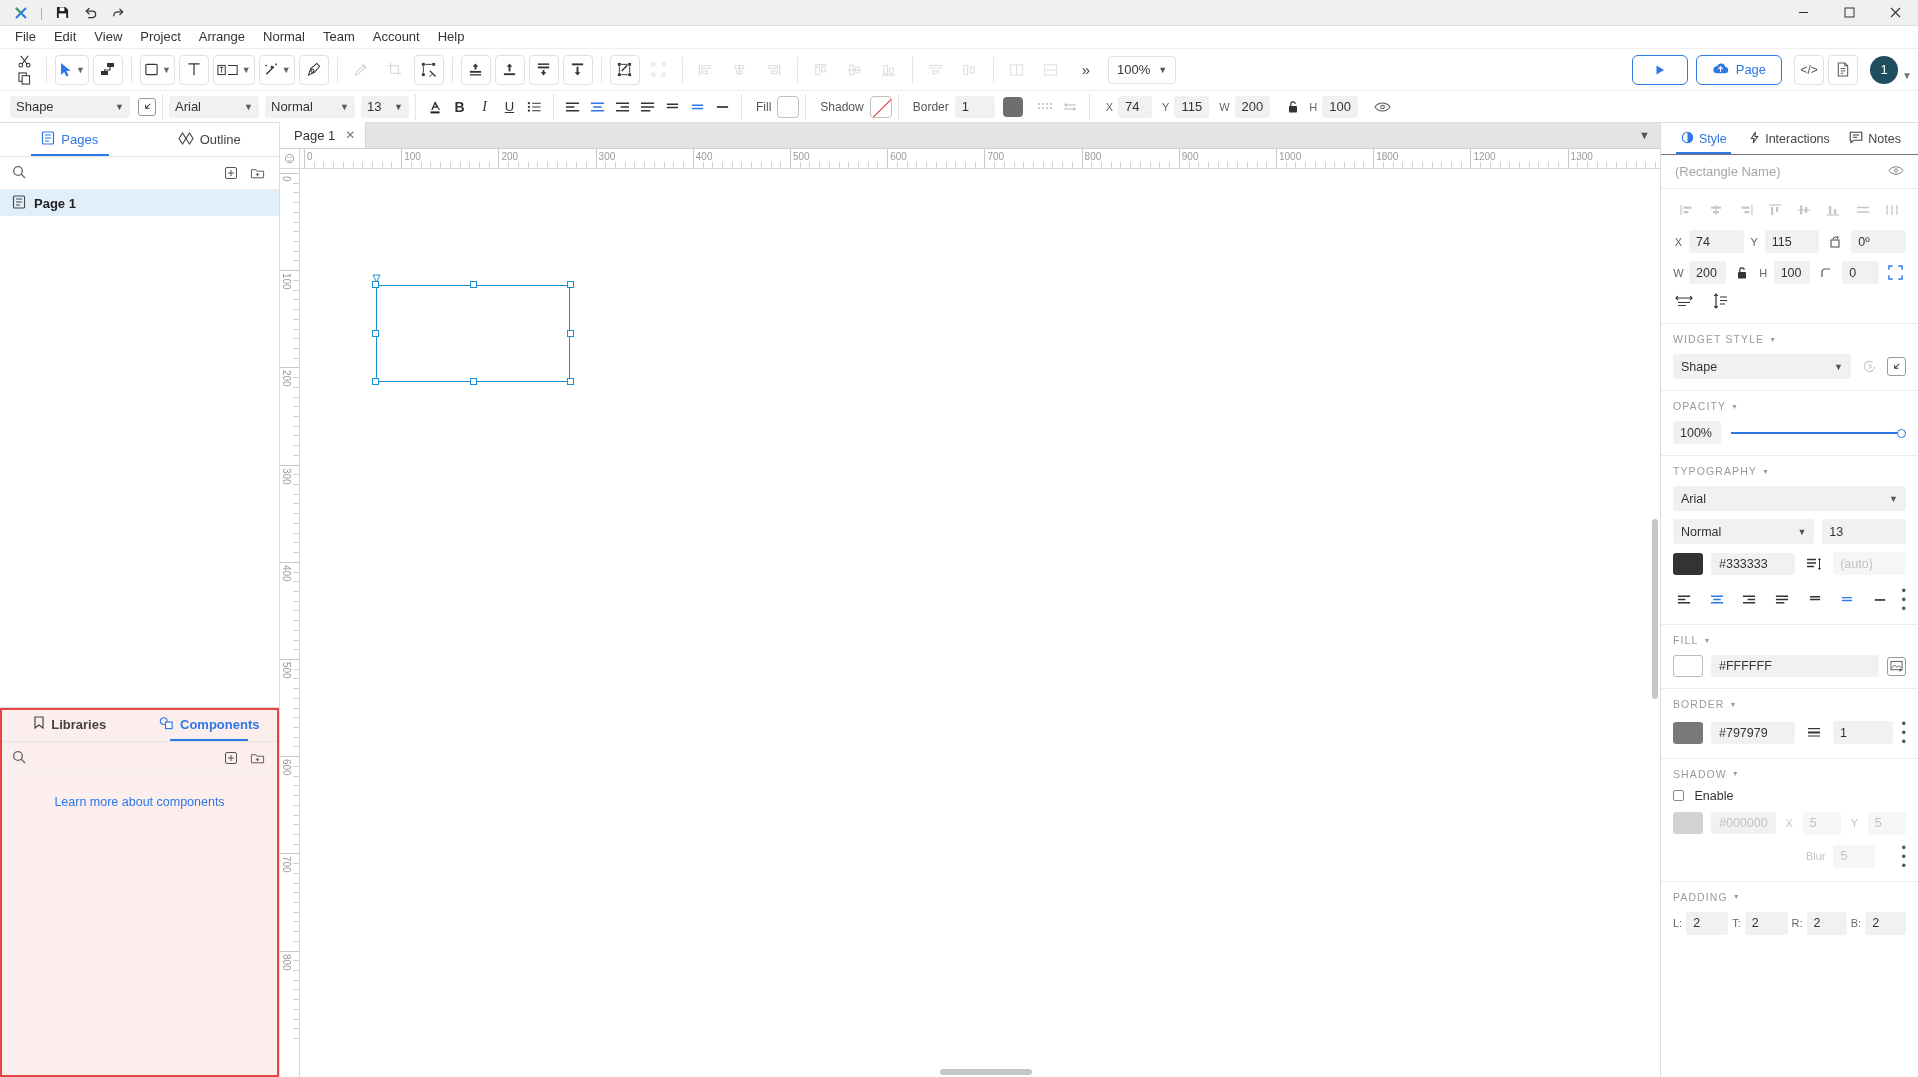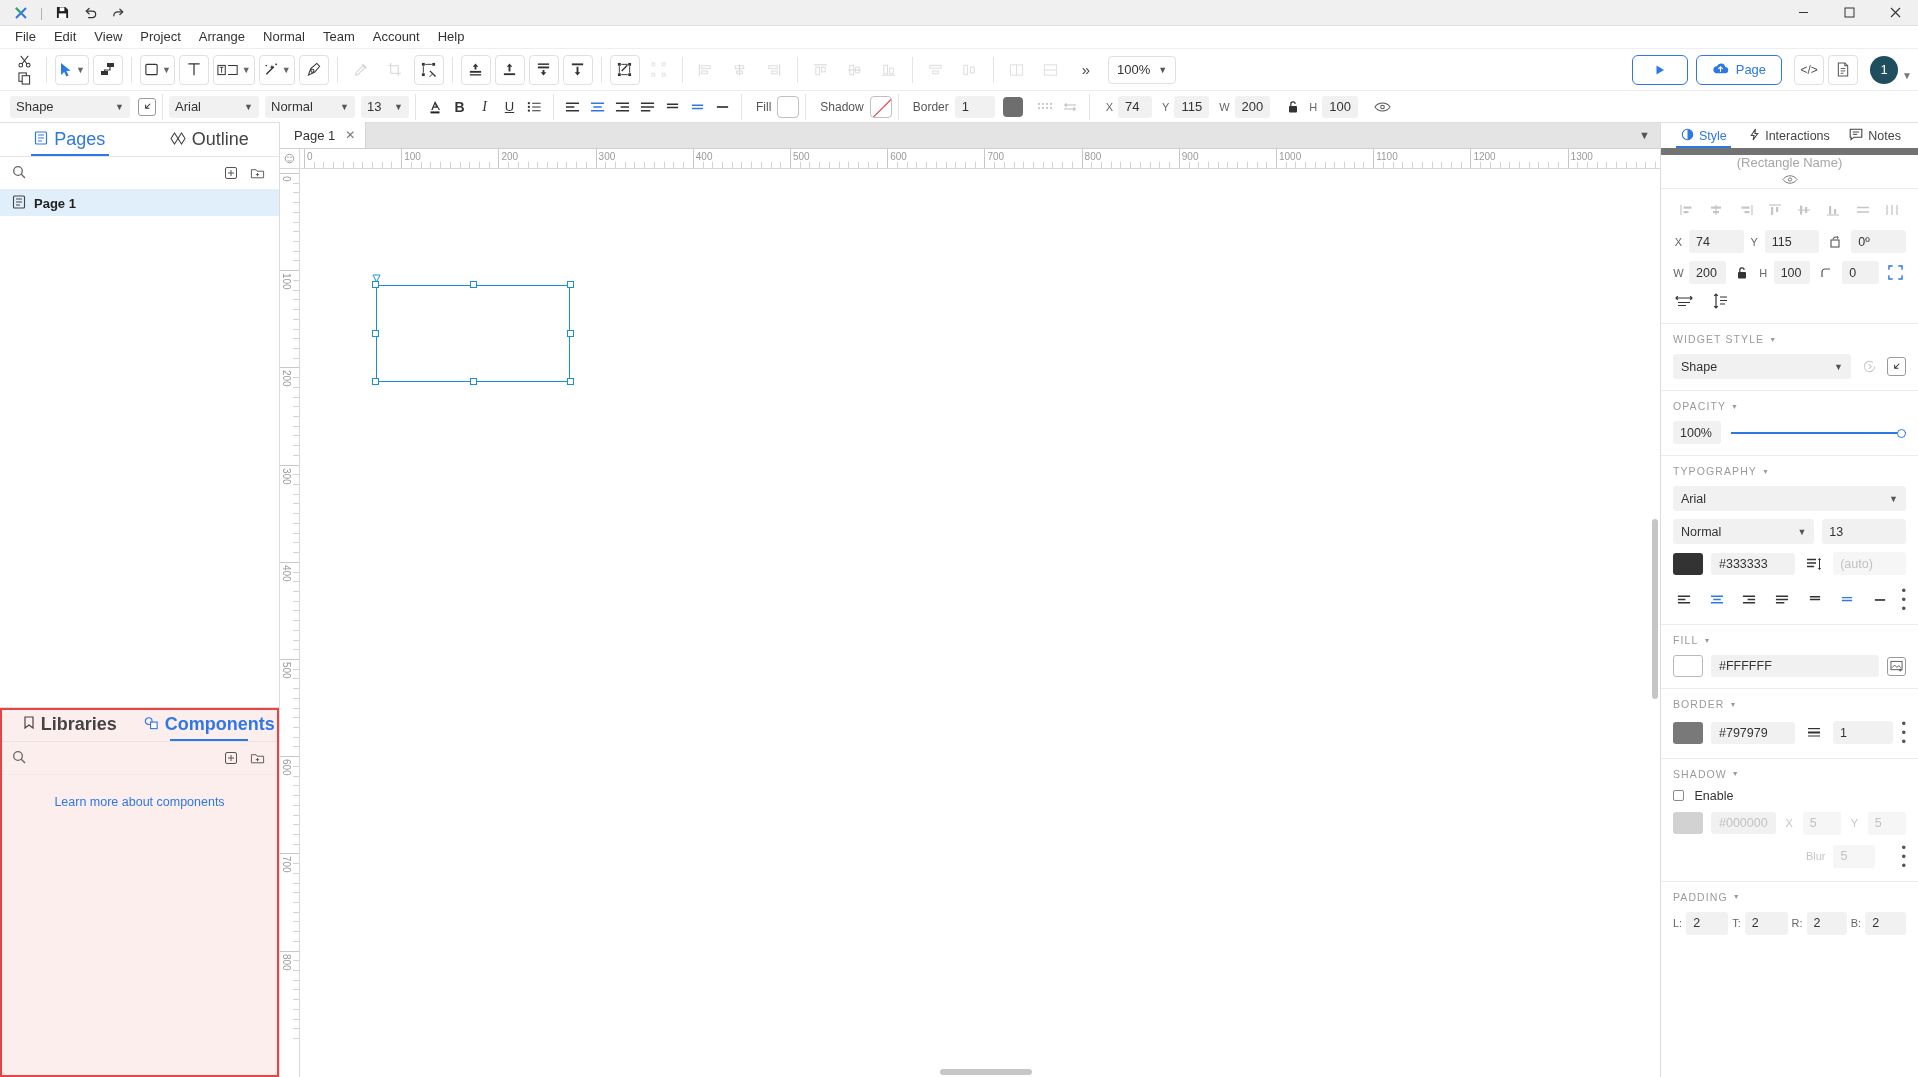--- a/index.html
+++ b/index.html
@@ -120,21 +120,21 @@
   .axis-lab { font-size:11px; color:#666; padding:0 5px 0 10px; }
 
   
   .bodyrow { flex:1; display:flex; min-height:0; }
 
   
   .leftbar { width:280px; flex:none; display:flex; flex-direction:column; border-right:1px solid #dcdcdc; background:#fff; }
   .panel-tabs { height:34px; display:flex; align-items:stretch; border-bottom:1px solid #e4e4e4; }
   .ptab {
     flex:1; display:flex; align-items:center; justify-content:center; gap:6px;
-    font-size:18px; color:#444; cursor:pointer; position:relative;
+    font-size:13px; color:#444; cursor:pointer; position:relative;
   }
   .ptab.active { color:#2e77e6; }
   .ptab.active:after {
     content:''; position:absolute; left:22%; right:22%; bottom:0; height:2px; background:#2e77e6;
   }
   .panel-search {
     height:33px; display:flex; align-items:center; padding:0 12px; gap:6px;
     border-bottom:1px solid #ededed;
   }
   .ps-spacer { flex:1; }
@@ -214,32 +214,32 @@
   }
   .vscroll-thumb {
     position:absolute; right:2px; width:6px; border-radius:3px; background:#c6c6c6; cursor:pointer;
   }
 
   
   .rightbar {
     width:258px; flex:none; border-left:1px solid #dcdcdc; background:#fff;
     display:flex; flex-direction:column; overflow:hidden;
   }
-  .rtabs { height:32px; display:flex; align-items:stretch; border-bottom:7px solid #737373; }
+  .rtabs { height:32px; display:flex; align-items:stretch; border-bottom:1px solid #737373; }
   .rtab {
     flex:1; display:flex; align-items:center; justify-content:center; gap:5px;
     font-size:12.5px; color:#444; cursor:pointer; position:relative;
   }
   .rtab.active { color:#2e77e6; }
   .rtab.active:after {
     content:''; position:absolute; left:18%; right:18%; bottom:0; height:2px; background:#2e77e6;
   }
   .name-row {
     height:34px; display:flex; align-items:center; padding:0 14px;
-    border-bottom:1px solid #ececec; justify-content:space-between;flex-direction:column;
+    border-bottom:1px solid #ececec; justify-content:space-between;
   }
   .name-ph { font-size:13px; color:#a6a6a6; cursor:text; }
   .sect { padding:9px 12px 11px; border-bottom:1px solid #ececec; }
   .sect-title {
     font-size:10.5px; letter-spacing:1.1px; color:#9a9a9a; margin-bottom:9px;
     display:flex; align-items:center; gap:5px; cursor:pointer;
   }
   .sect-title .tri { font-size:7px; color:#9a9a9a; }
   .align-row { display:flex; gap:2px; justify-content:space-between; padding:2px 2px 10px; }
   .align-btn {
@@ -1007,21 +1007,21 @@
             <div class="rh-min" style="left: 985.72px;"></div>
             <div class="rh-min" style="left: 995.44px;"></div>
             <div class="rh-min" style="left: 1005.16px;"></div>
             <div class="rh-min" style="left: 1014.88px;"></div>
             <div class="rh-min" style="left: 1024.6px;"></div>
             <div class="rh-min" style="left: 1034.32px;"></div>
             <div class="rh-min" style="left: 1044.04px;"></div>
             <div class="rh-min" style="left: 1053.76px;"></div>
             <div class="rh-min" style="left: 1063.48px;"></div>
             <div class="rh-maj" style="left: 1073.2px;"></div>
-            <div class="rh-lab" style="left: 1076.2px;">1100</div>
+            <div class="rh-lab" style="left: 1076.2px;">1800</div>
             <div class="rh-min" style="left: 1082.92px;"></div>
             <div class="rh-min" style="left: 1092.64px;"></div>
             <div class="rh-min" style="left: 1102.36px;"></div>
             <div class="rh-min" style="left: 1112.08px;"></div>
             <div class="rh-min" style="left: 1121.8px;"></div>
             <div class="rh-min" style="left: 1131.52px;"></div>
             <div class="rh-min" style="left: 1141.24px;"></div>
             <div class="rh-min" style="left: 1150.96px;"></div>
             <div class="rh-min" style="left: 1160.68px;"></div>
             <div class="rh-maj" style="left: 1170.4px;"></div>

